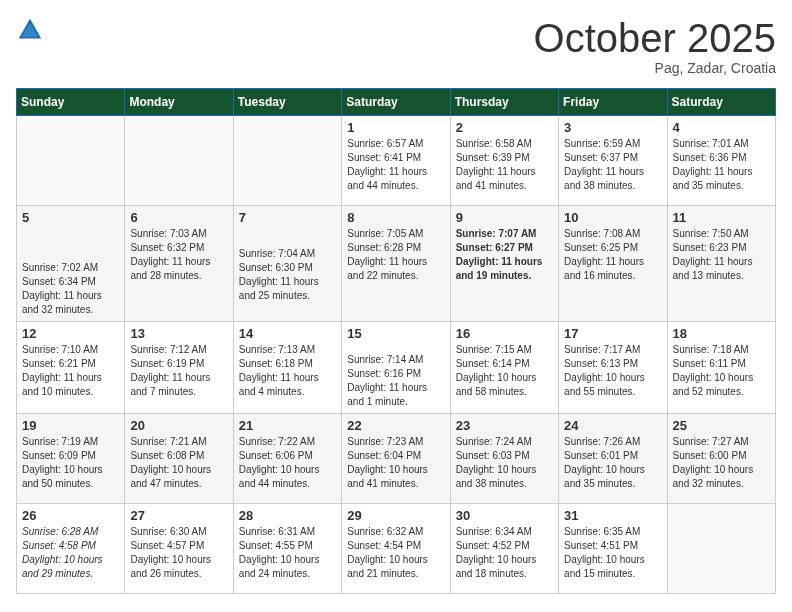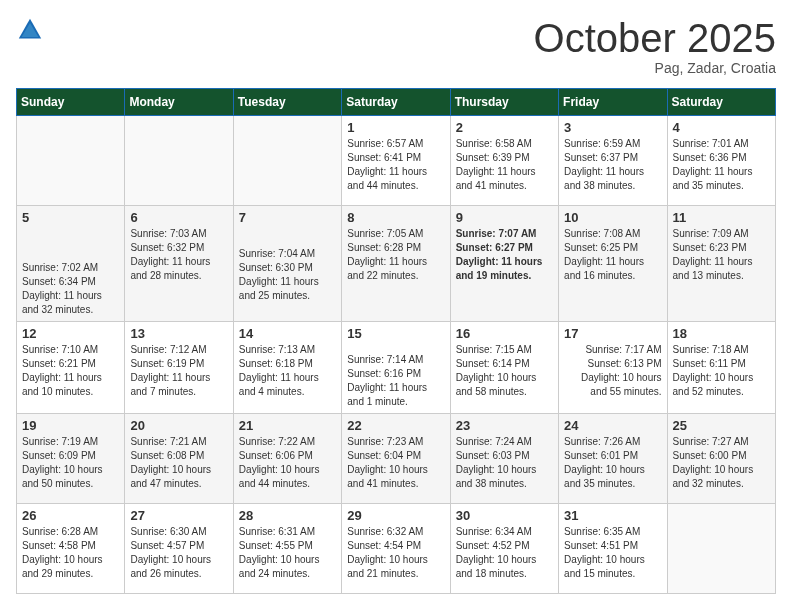--- a/index.html
+++ b/index.html
@@ -184,21 +184,21 @@
 Daylight: 11 hours and 19 minutes.</div>
         </td>
         <td>
           <span class="day-num">10</span>
           <div class="cell-info" style="white-space: pre-line;">Sunrise: 7:08 AM
 Sunset: 6:25 PM
 Daylight: 11 hours and 16 minutes.</div>
         </td>
         <td>
           <span class="day-num">11</span>
-          <div class="cell-info" style="white-space: pre-line;">Sunrise: 7:09 AM
+          <div class="cell-info" style="white-space: pre-line;">Sunrise: 7:50 AM
 Sunset: 6:23 PM
 Daylight: 11 hours and 13 minutes.</div>
         </td>
       </tr>
       <tr>
         <td>
           <span class="day-num">12</span>
           <div class="cell-info" style="white-space: pre-line;">Sunrise: 7:10 AM
 Sunset: 6:21 PM
 Daylight: 11 hours and 10 minutes.</div>
@@ -222,21 +222,21 @@
 Daylight: 11 hours and 1 minute.</div>
         </td>
         <td>
           <span class="day-num">16</span>
           <div class="cell-info" style="white-space: pre-line;">Sunrise: 7:15 AM
 Sunset: 6:14 PM
 Daylight: 10 hours and 58 minutes.</div>
         </td>
         <td>
           <span class="day-num">17</span>
-          <div class="cell-info" style="white-space: pre-line; text-align: right;">Sunrise: 7:17 AM
+          <div class="cell-info" style="white-space: pre-line;">Sunrise: 7:17 AM
 Sunset: 6:13 PM
 Daylight: 10 hours and 55 minutes.</div>
         </td>
         <td>
           <span class="day-num">18</span>
           <div class="cell-info" style="white-space: pre-line;">Sunrise: 7:18 AM
 Sunset: 6:11 PM
 Daylight: 10 hours and 52 minutes.</div>
         </td>
       </tr>
@@ -280,21 +280,21 @@
         <td>
           <span class="day-num">25</span>
           <div class="cell-info" style="white-space: pre-line;">Sunrise: 7:27 AM
 Sunset: 6:00 PM
 Daylight: 10 hours and 32 minutes.</div>
         </td>
       </tr>
       <tr>
         <td>
           <span class="day-num">26</span>
-          <div class="cell-info" style="white-space: pre-line;">Sunrise: 6:28 AM
+          <div class="cell-info" style="white-space: pre-line; font-style: italic;">Sunrise: 6:28 AM
 Sunset: 4:58 PM
 Daylight: 10 hours and 29 minutes.</div>
         </td>
         <td>
           <span class="day-num">27</span>
           <div class="cell-info" style="white-space: pre-line;">Sunrise: 6:30 AM
 Sunset: 4:57 PM
 Daylight: 10 hours and 26 minutes.</div>
         </td>
         <td>

